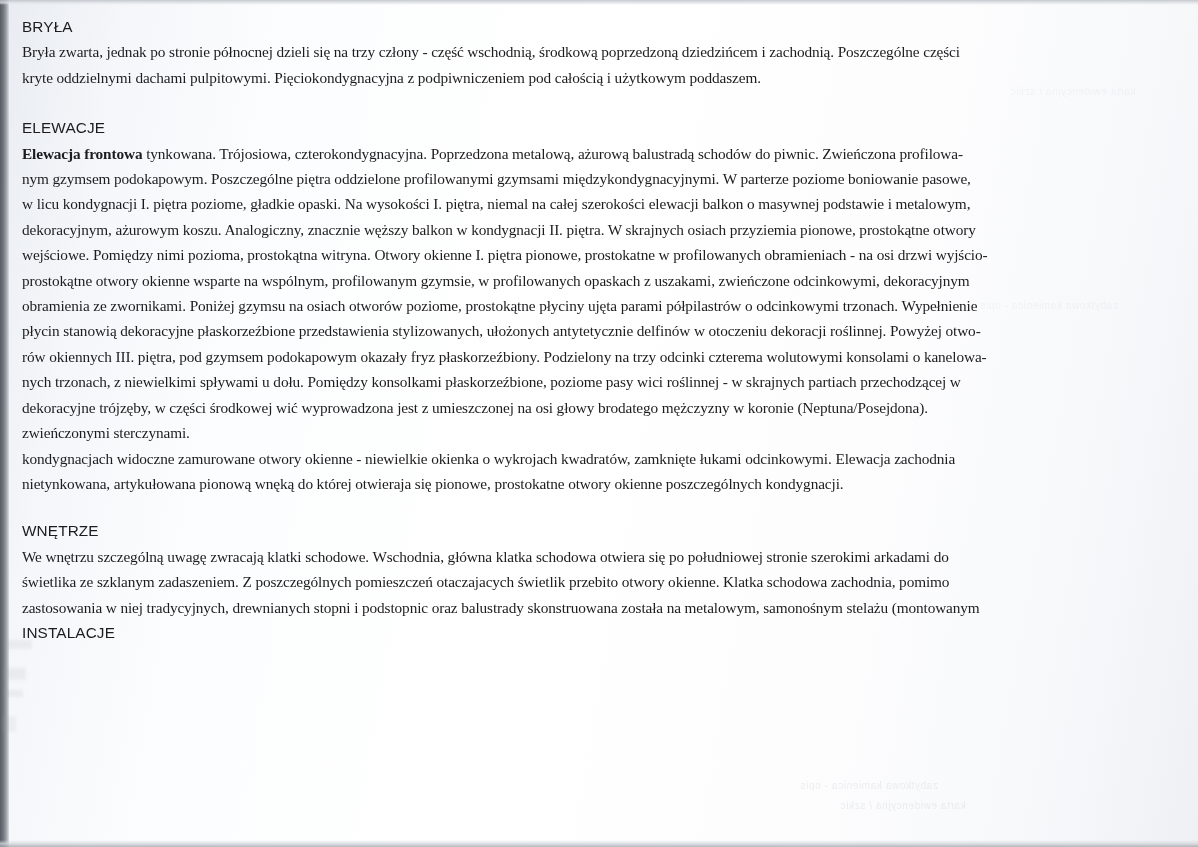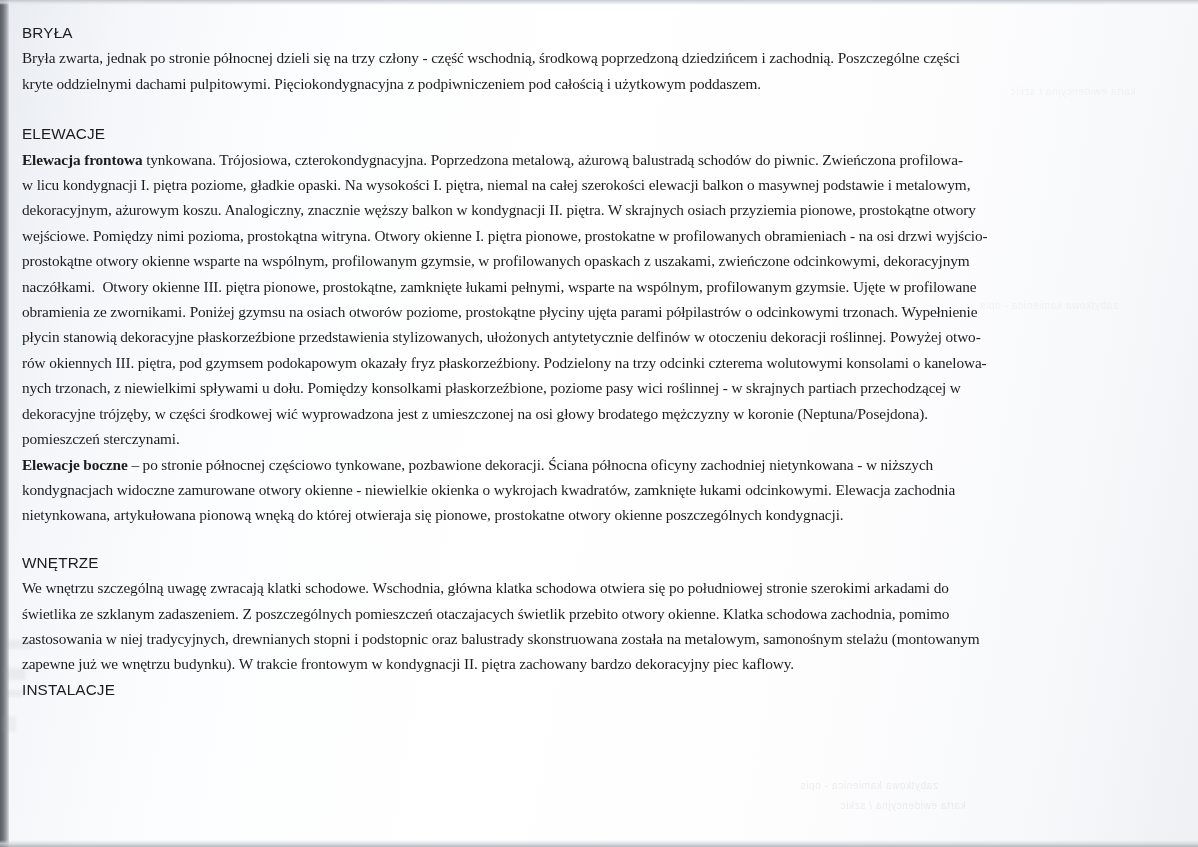--- a/index.html
+++ b/index.html
@@ -74,21 +74,20 @@
 
   .content {
     position: absolute;
     top: 14px;
     left: 22px;
     width: 1150px;
     color: #1c1c1e;
     font-size: 15.3px;
     line-height: 25.4px;
     letter-spacing: -0.12px;
-    margin-top: 6px;
   }
   .section-head {
     margin: 0;
     font-size: 15.3px;
     font-weight: 400;
     line-height: 25.4px;
     letter-spacing: .15px;
     color: #1c1c1e;
   }
   .para {
@@ -127,45 +126,43 @@
       <span class="line">Bryła zwarta, jednak po stronie północnej dzieli się na trzy człony - część wschodnią, środkową poprzedzoną dziedzińcem i zachodnią. Poszczególne części</span>
       <span class="line">kryte oddzielnymi dachami pulpitowymi. Pięciokondygnacyjna z podpiwniczeniem pod całością i użytkowym poddaszem.</span>
     </p>
 
     <span class="gap"></span>
 
     <h2 class="section-head">ELEWACJE</h2>
 
     <p class="para">
       <span class="line"><span class="b">Elewacja frontowa</span><span> tynkowana. Trójosiowa, czterokondygnacyjna. Poprzedzona metalową, ażurową balustradą schodów do piwnic. Zwieńczona profilowa-</span></span>
+      <span class="line">nym gzymsem podokapowym. Poszczególne piętra oddzielone profilowanymi gzymsami międzykondygnacyjnymi. W parterze poziome boniowanie pasowe,</span>
       <span class="line">w licu kondygnacji I. piętra poziome, gładkie opaski. Na wysokości I. piętra, niemal na całej szerokości elewacji balkon o masywnej podstawie i metalowym,</span>
       <span class="line">dekoracyjnym, ażurowym koszu. Analogiczny, znacznie węższy balkon w kondygnacji II. piętra. W skrajnych osiach przyziemia pionowe, prostokątne otwory</span>
       <span class="line">wejściowe. Pomiędzy nimi pozioma, prostokątna witryna. Otwory okienne I. piętra pionowe, prostokatne w profilowanych obramieniach - na osi drzwi wyjścio-</span>
       <span class="line">prostokątne otwory okienne wsparte na wspólnym, profilowanym gzymsie, w profilowanych opaskach z uszakami, zwieńczone odcinkowymi, dekoracyjnym</span>
-      <span class="line">naczółkami.  Otwory okienne III. piętra pionowe, prostokątne, zamknięte łukami pełnymi, wsparte na wspólnym, profilowanym gzymsie. Ujęte w profilowane</span>
       <span class="line">obramienia ze zwornikami. Poniżej gzymsu na osiach otworów poziome, prostokątne płyciny ujęta parami półpilastrów o odcinkowymi trzonach. Wypełnienie</span>
       <span class="line">płycin stanowią dekoracyjne płaskorzeźbione przedstawienia stylizowanych, ułożonych antytetycznie delfinów w otoczeniu dekoracji roślinnej. Powyżej otwo-</span>
       <span class="line">rów okiennych III. piętra, pod gzymsem podokapowym okazały fryz płaskorzeźbiony. Podzielony na trzy odcinki czterema wolutowymi konsolami o kanelowa-</span>
       <span class="line">nych trzonach, z niewielkimi spływami u dołu. Pomiędzy konsolkami płaskorzeźbione, poziome pasy wici roślinnej - w skrajnych partiach przechodzącej w</span>
       <span class="line">dekoracyjne trójzęby, w części środkowej wić wyprowadzona jest z umieszczonej na osi głowy brodatego mężczyzny w koronie (Neptuna/Posejdona).</span>
-      <span class="line">pomieszczeń sterczynami.</span>
+      <span class="line">zwieńczonymi sterczynami.</span>
     </p>
 
     <p class="para">
-      <span class="line"><span class="b">Elewacje boczne</span><span> – po stronie północnej częściowo tynkowane, pozbawione dekoracji. Ściana północna oficyny zachodniej nietynkowana - w niższych</span></span>
       <span class="line">kondygnacjach widoczne zamurowane otwory okienne - niewielkie okienka o wykrojach kwadratów, zamknięte łukami odcinkowymi. Elewacja zachodnia</span>
       <span class="line">nietynkowana, artykułowana pionową wnęką do której otwieraja się pionowe, prostokatne otwory okienne poszczególnych kondygnacji.</span>
     </p>
 
     <span class="gap-sm"></span>
 
     <h2 class="section-head">WNĘTRZE</h2>
     <p class="para">
       <span class="line">We wnętrzu szczególną uwagę zwracają klatki schodowe. Wschodnia, główna klatka schodowa otwiera się po południowej stronie szerokimi arkadami do</span>
       <span class="line">świetlika ze szklanym zadaszeniem. Z poszczególnych pomieszczeń otaczajacych świetlik przebito otwory okienne. Klatka schodowa zachodnia, pomimo</span>
       <span class="line">zastosowania w niej tradycyjnych, drewnianych stopni i podstopnic oraz balustrady skonstruowana została na metalowym, samonośnym stelażu (montowanym</span>
-      <span class="line">zapewne już we wnętrzu budynku). W trakcie frontowym w kondygnacji II. piętra zachowany bardzo dekoracyjny piec kaflowy.</span>
     </p>
 
     <h2 class="section-head">INSTALACJE</h2>
 
   </div>
 </div>
 
 </body></html>

